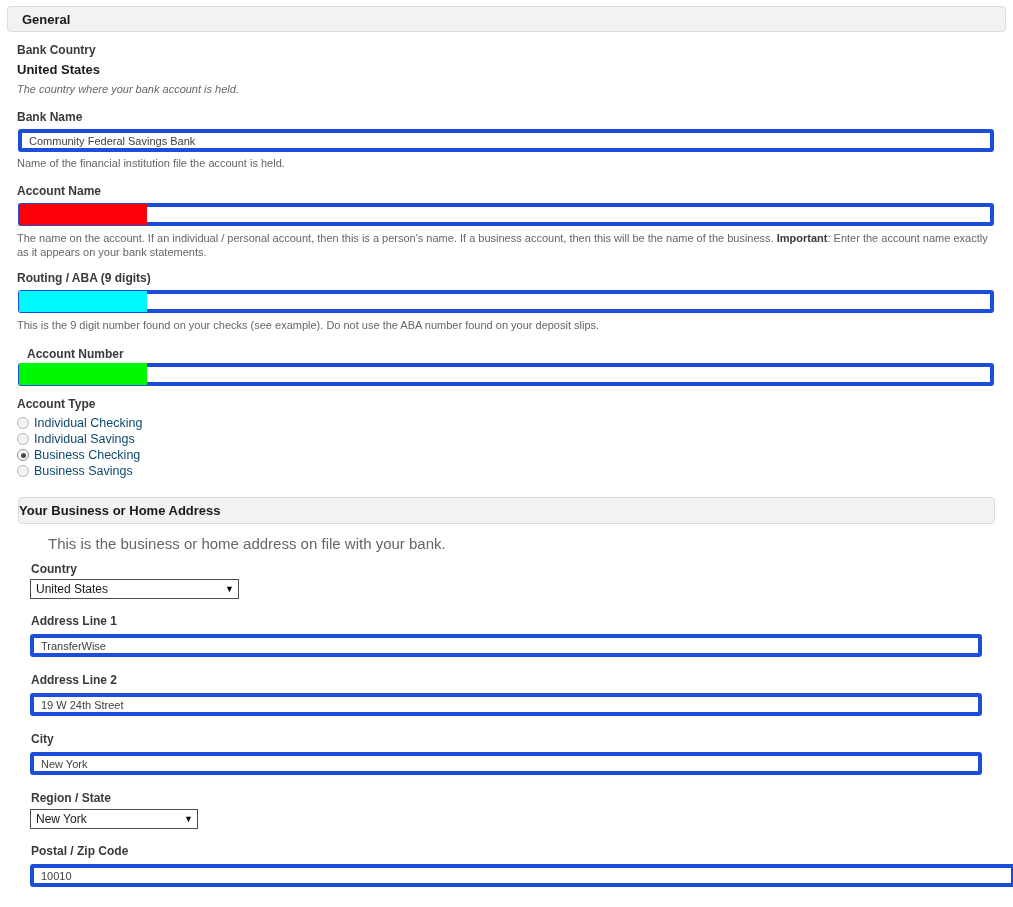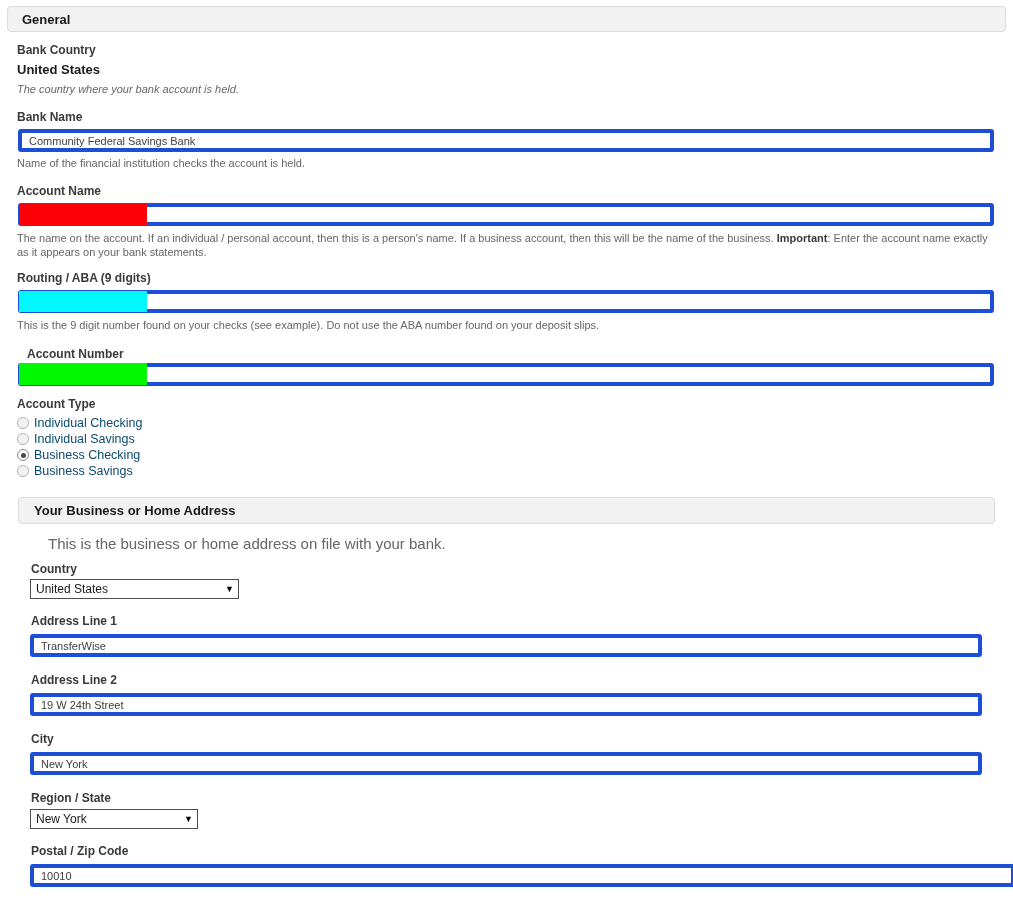--- a/index.html
+++ b/index.html
@@ -36,21 +36,21 @@
     top: 6px;
     width: 999px;
     height: 26px;
   }
   #address-header {
     position: absolute;
     left: 18px;
     top: 497px;
     width: 977px;
     height: 27px;
-    padding-left: 15px;
+    padding-left: 0;
   }
 
   
   .field-label {
     position: absolute;
     font-size: 12px;
     font-weight: bold;
     color: #3a3a3a;
     white-space: nowrap;
   }
@@ -166,21 +166,21 @@
 <div id="general-header" class="panel-header">
   <span>General</span>
 </div>
 
 <div class="field-label" style="left:17px; top:43px;">Bank Country</div>
 <div class="static-value" style="left:17px; top:62px;">United States</div>
 <div class="help-text" style="left:17px; top:82px; width:600px;font-style:italic;">The country where your bank account is held.</div>
 
 <div class="field-label" style="left:17px; top:110px;">Bank Name</div>
 <input class="text-input" type="text" style="left: 18px; top: 129px; width: 976px;" value="Community Federal Savings Bank">
-<div class="help-text" style="left:17px; top:156px; width:700px;">Name of the financial institution checks the account is held.</div>
+<div class="help-text" style="left:17px; top:156px; width:700px;">Name of the financial institution file the account is held.</div>
 
 <div class="field-label" style="left:17px; top:184px;">Account Name</div>
 <input class="text-input" type="text" style="left: 18px; top: 203px; width: 976px;" value="">
 <div class="redaction" style="left: 19px; top: 204px; width: 128px; height: 21px; background-color: rgb(251, 0, 7);"></div>
 <div class="help-text" style="left:17px; top:231px; width:972px;">
   <span>The name on the account. If an individual / personal account, then this is a person's name. If a business account, then this will be the name of the business. </span><b>Important</b><span>: Enter the account name exactly as it appears on your bank statements.</span>
 </div>
 
 <div class="field-label" style="left:17px; top:271px;">Routing / ABA (9 digits)</div>
 <input class="text-input" type="text" style="left: 18px; top: 290px; width: 976px;" value="">

